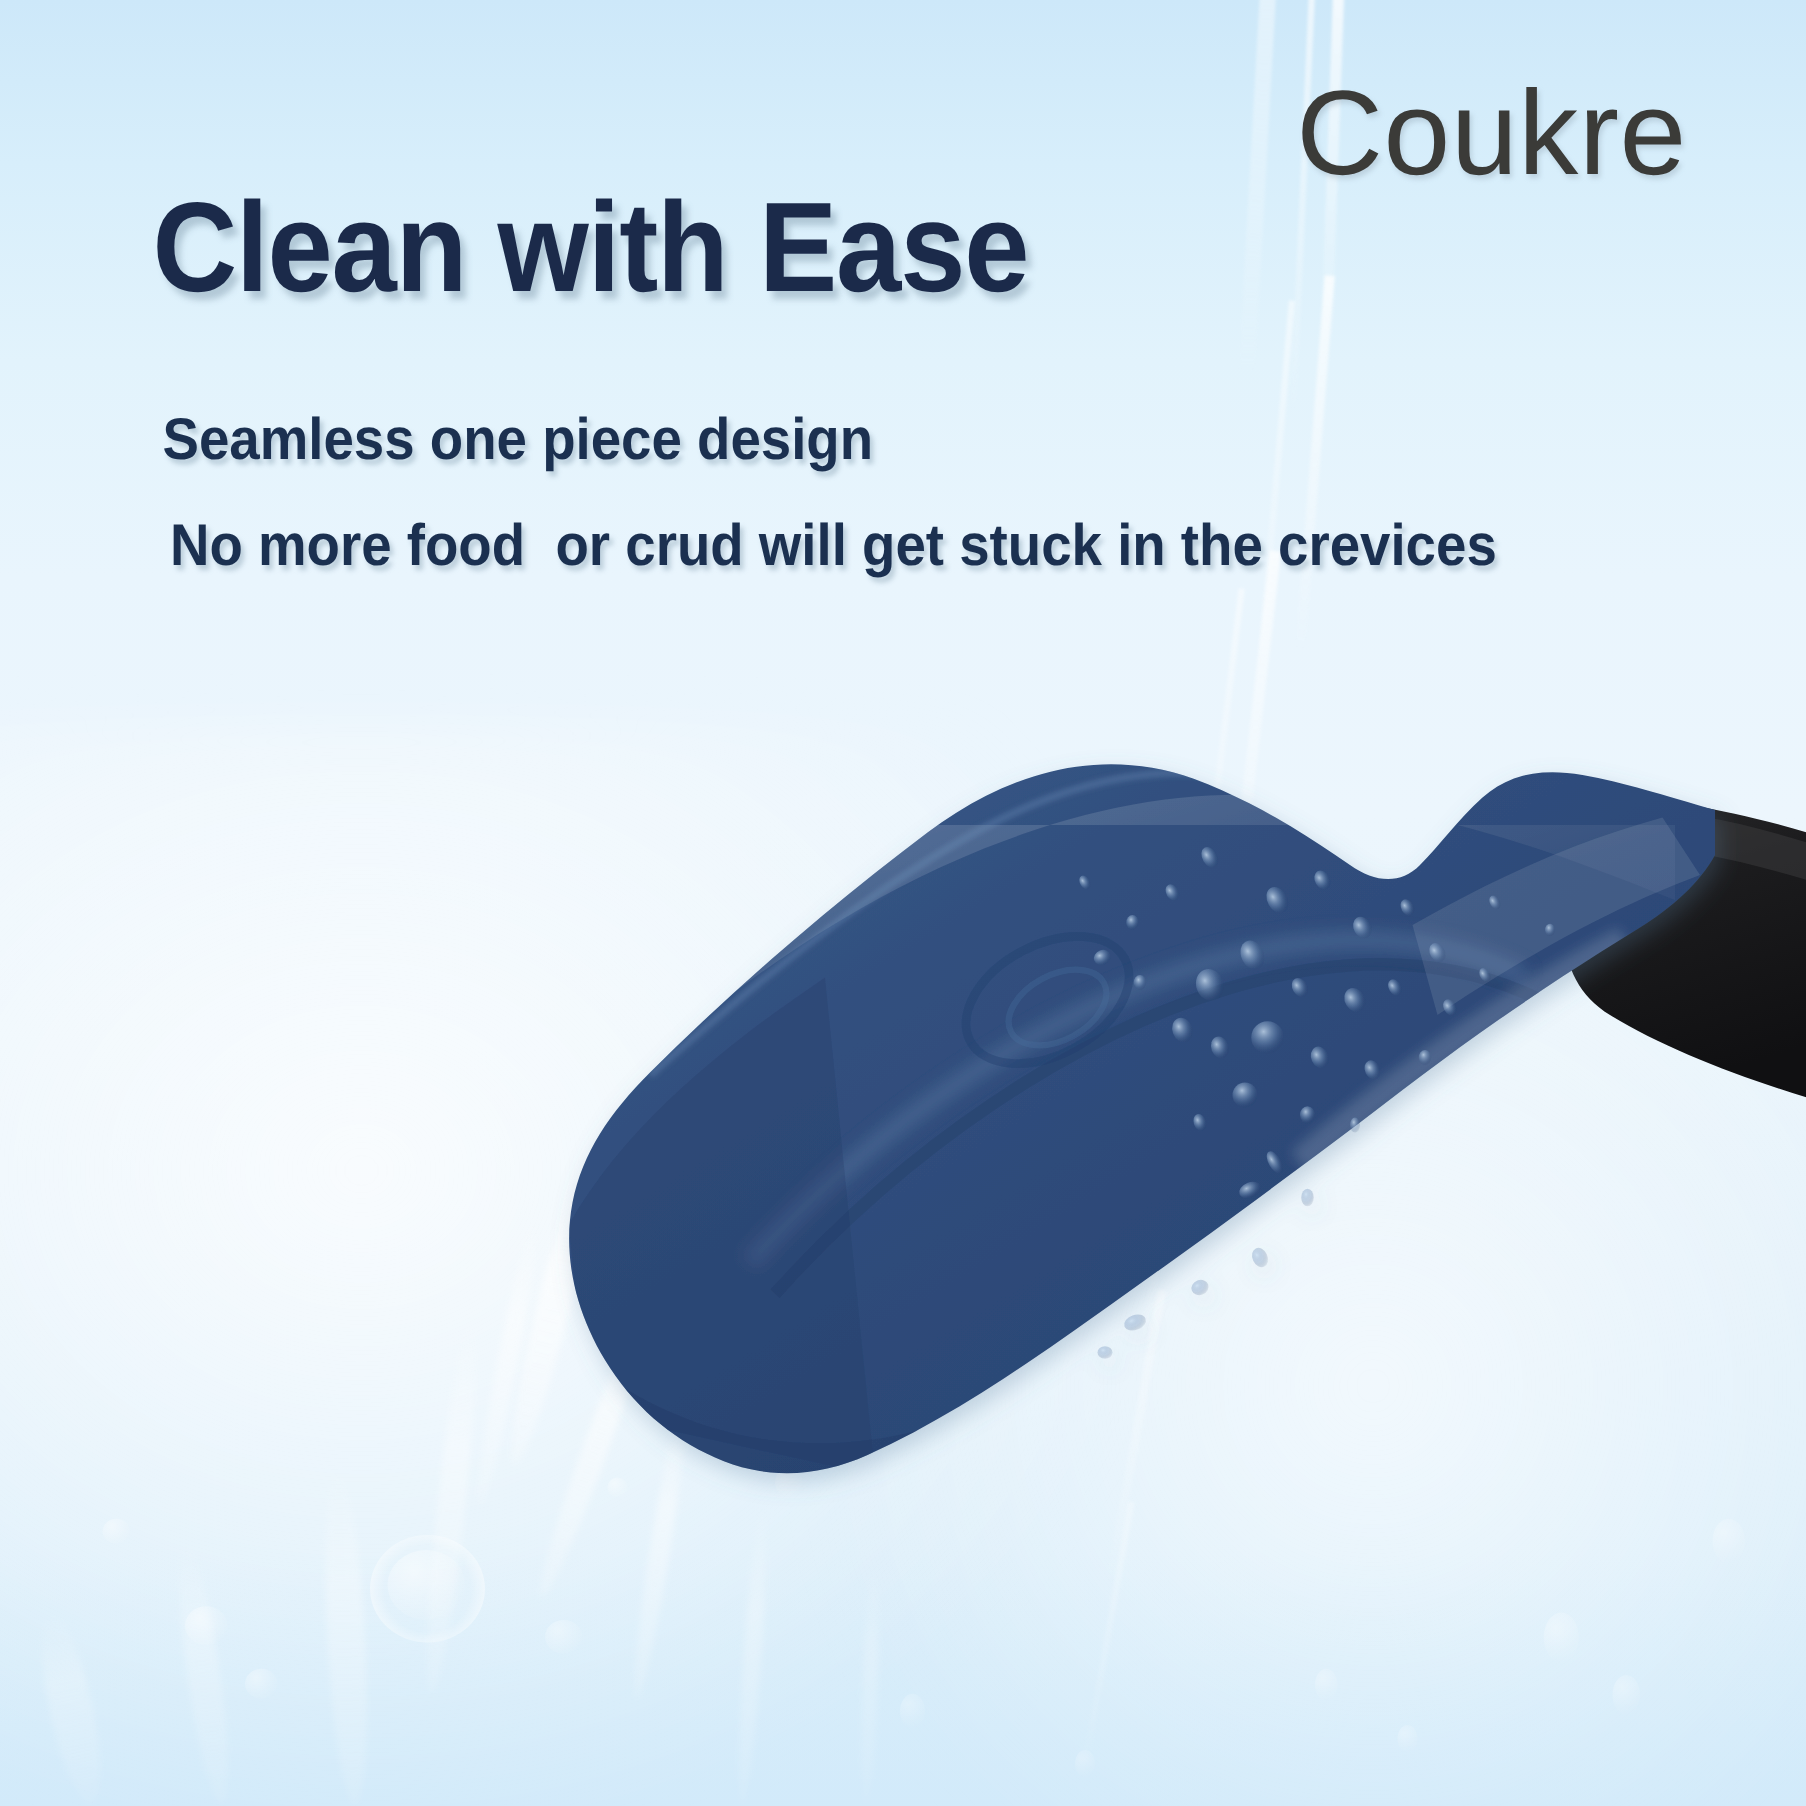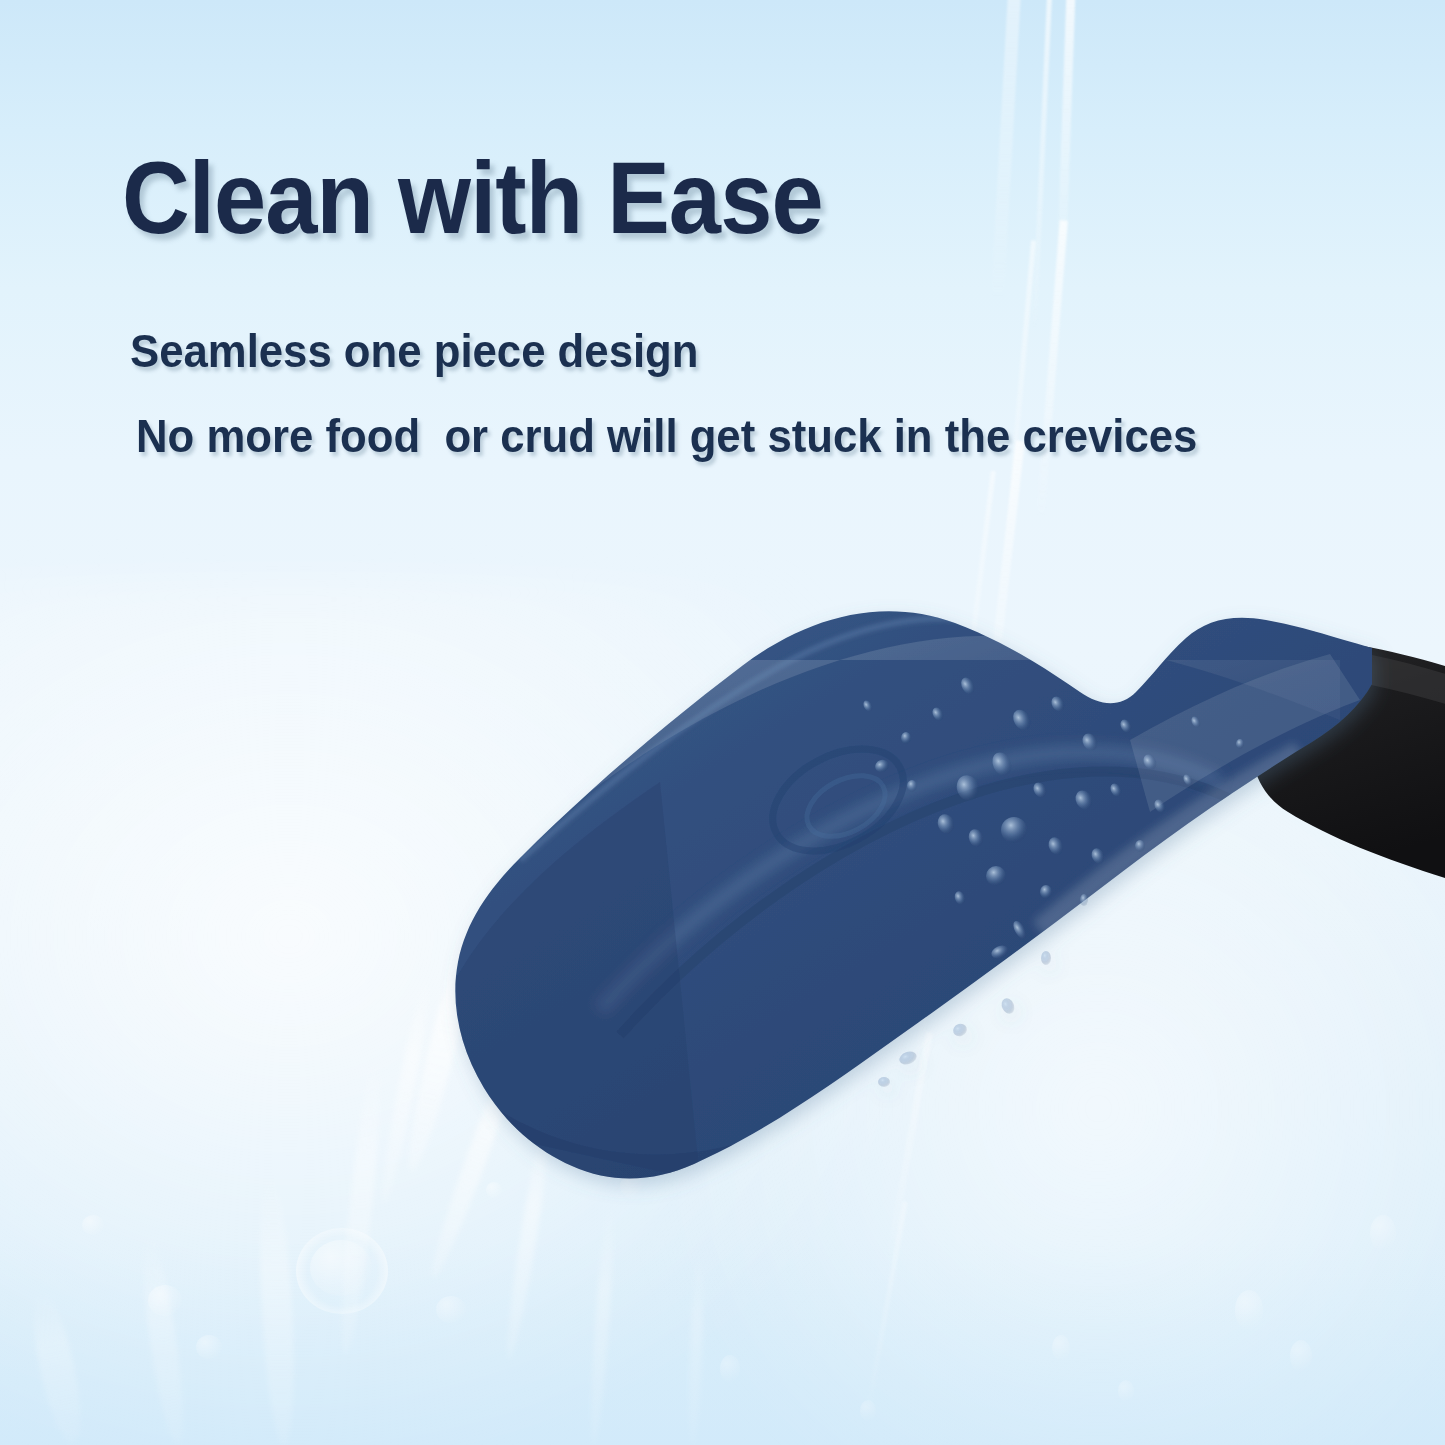--- a/index.html
+++ b/index.html
@@ -315,17 +315,18 @@
         <ellipse cx="1008" cy="1006" rx="6" ry="8" fill="url(#dropGrad)" transform="rotate(-25 1008 1006)"></ellipse>
         <ellipse cx="960" cy="1030" rx="7" ry="6" fill="url(#dropGrad)" transform="rotate(-20 960 1030)"></ellipse>
         <ellipse cx="908" cy="1058" rx="9" ry="6" fill="url(#dropGrad)" transform="rotate(-20 908 1058)"></ellipse>
         <ellipse cx="884" cy="1082" rx="6" ry="5" fill="url(#dropGrad)"></ellipse>
         <ellipse cx="1196" cy="722" rx="4" ry="6" fill="url(#dropGrad)" transform="rotate(-30 1196 722)"></ellipse>
         <ellipse cx="1240" cy="744" rx="4" ry="5" fill="url(#dropGrad)"></ellipse>
       </g>
     </g>
   </svg>
 
+  <div class="brand">Coukre</div>
   <div class="headline">Clean with Ease</div>
   <div class="sub1">Seamless one piece design</div>
   <div class="sub2">No more food  or crud will get stuck in the crevices</div>
 
 </div>
 
 </body></html>

